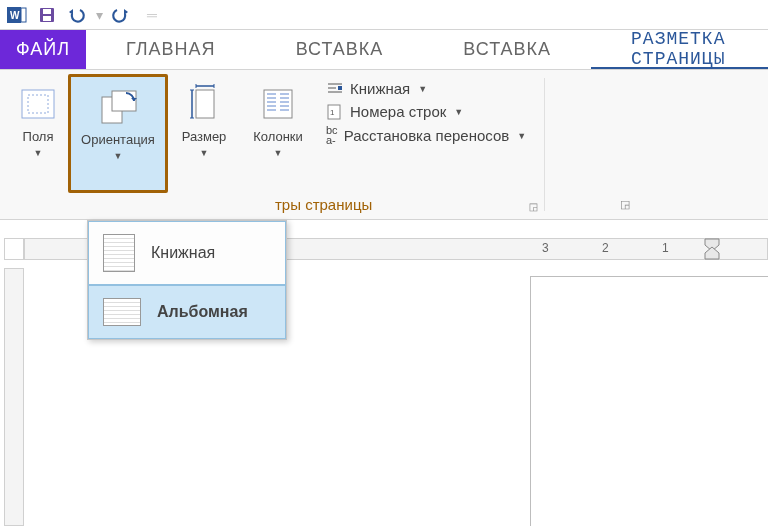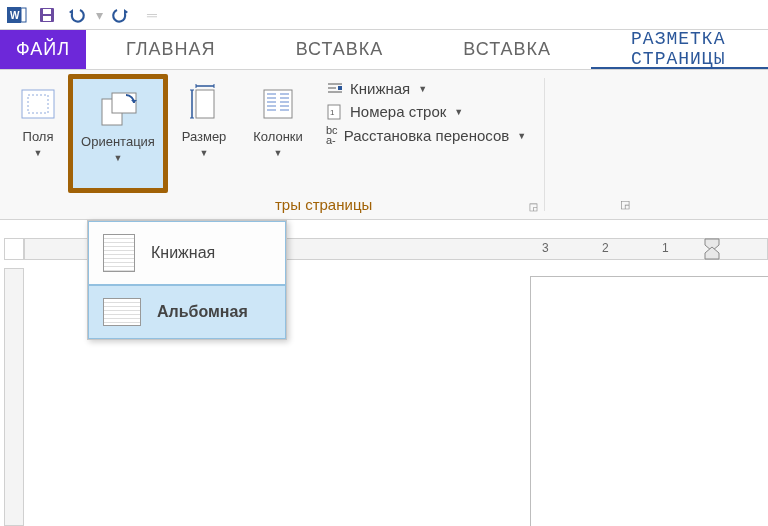--- a/index.html
+++ b/index.html
@@ -20,21 +20,21 @@
   
   .ribbon { height: 150px; background: #f8f8f8; display: flex; position: relative; border-bottom: 1px solid #d4d4d4; }
   .group { display: flex; flex-direction: column; }
   .group-body { flex: 1; display: flex; align-items: stretch; padding: 4px 8px 0 8px; }
   .group-title { height: 26px; display: flex; align-items: center; justify-content: center; font-size: 14px; color: #666; position: relative; padding: 0 8px; }
   .group-sep { width: 1px; background: #e0e0e0; margin: 8px 0; }
   .big-btn { width: 86px; display: flex; flex-direction: column; align-items: center; justify-content: flex-start; padding-top: 8px; gap: 4px; cursor: pointer; border-radius: 2px; }
   .big-btn .ico { width: 44px; height: 44px; display: flex; align-items: center; justify-content: center; }
   .big-btn .lbl { font-size: 13px; color: #444; text-align: center; line-height: 1.1; }
   .big-btn .dd { font-size: 9px; color: #555; }
-  .big-btn.sel { background: #cde6f7; border: 5px solid #a16207; }
+  .big-btn.sel { background: #cde6f7; border: 3px solid #a16207; }
   .big-btn.first { width: 60px; }
   .small-list { display: flex; flex-direction: column; justify-content: flex-start; gap: 6px; padding: 6px 10px; }
   .small-item { display: flex; align-items: center; gap: 6px; font-size: 15px; color: #444; cursor: pointer; white-space: nowrap; }
   .small-item .dd { font-size: 9px; color: #555; margin-left: 2px; }
   .indent-group .group-body { flex-direction: column; }
   .indent-group .hdr { font-size: 16px; color: #444; padding: 6px 10px 4px 10px; }
   .indent-group .row { display: flex; align-items: center; gap: 6px; padding: 2px 10px; font-size: 15px; }
   .group-title .launcher { position: absolute; right: 6px; top: 50%; transform: translateY(-50%); font-size: 10px; color: #888; }
 
   

